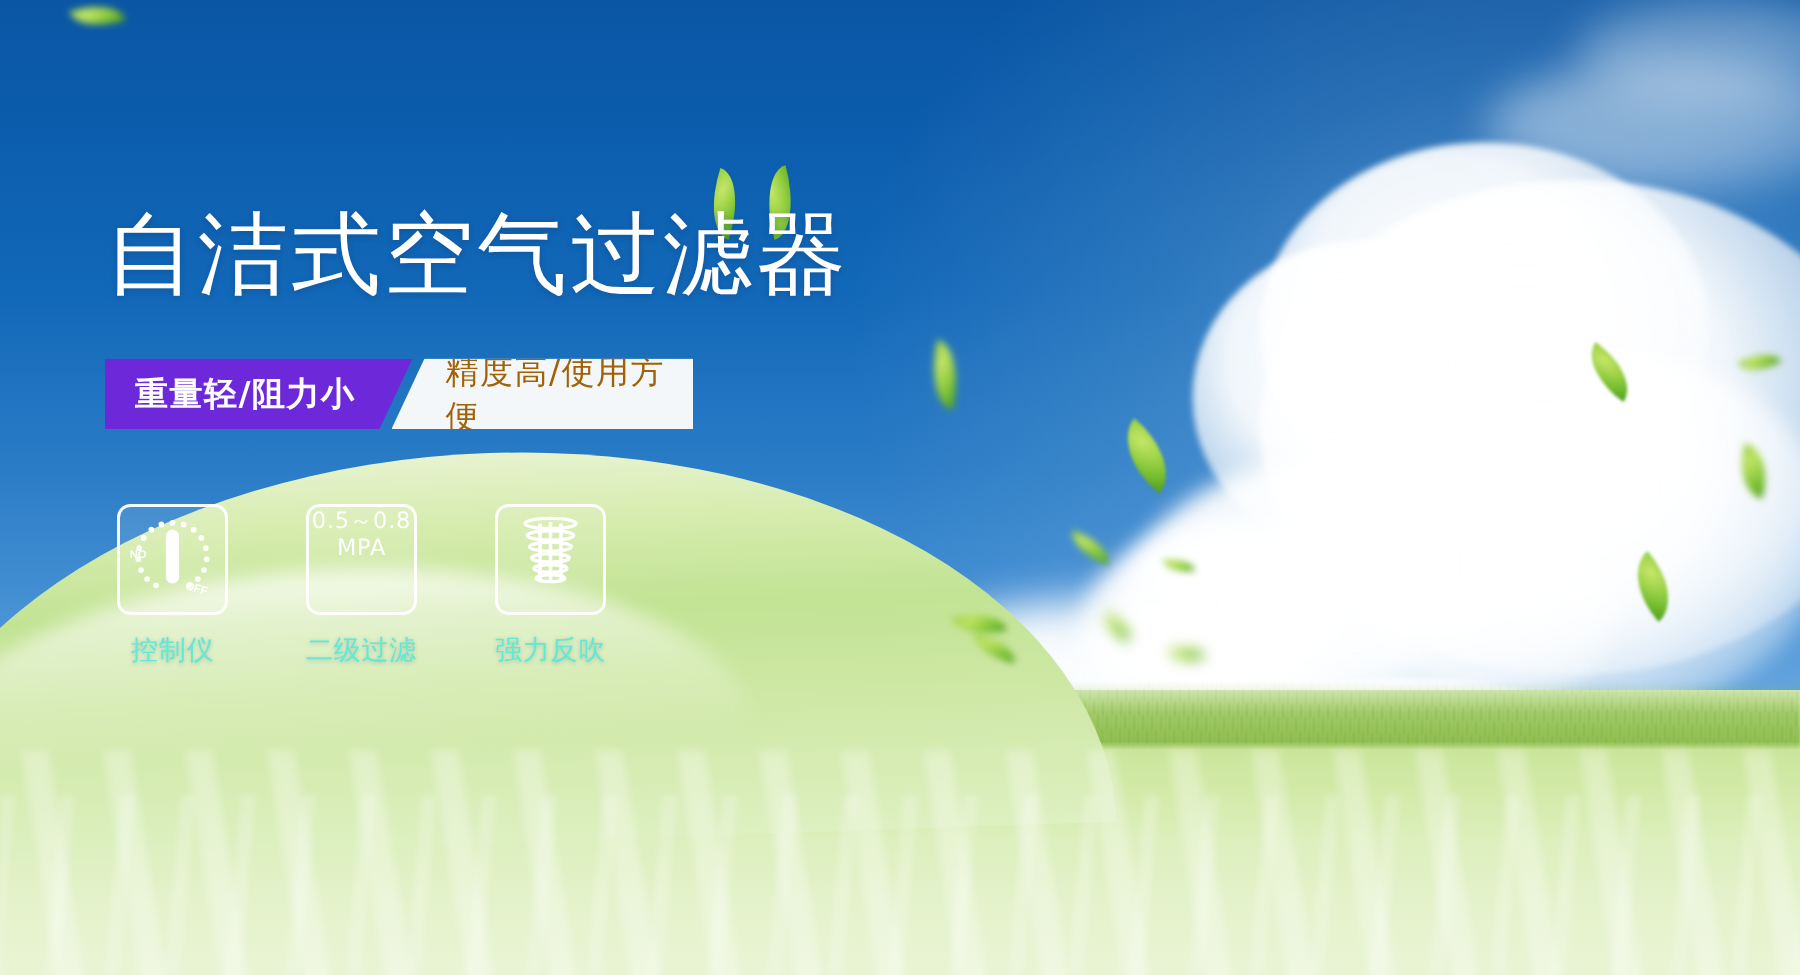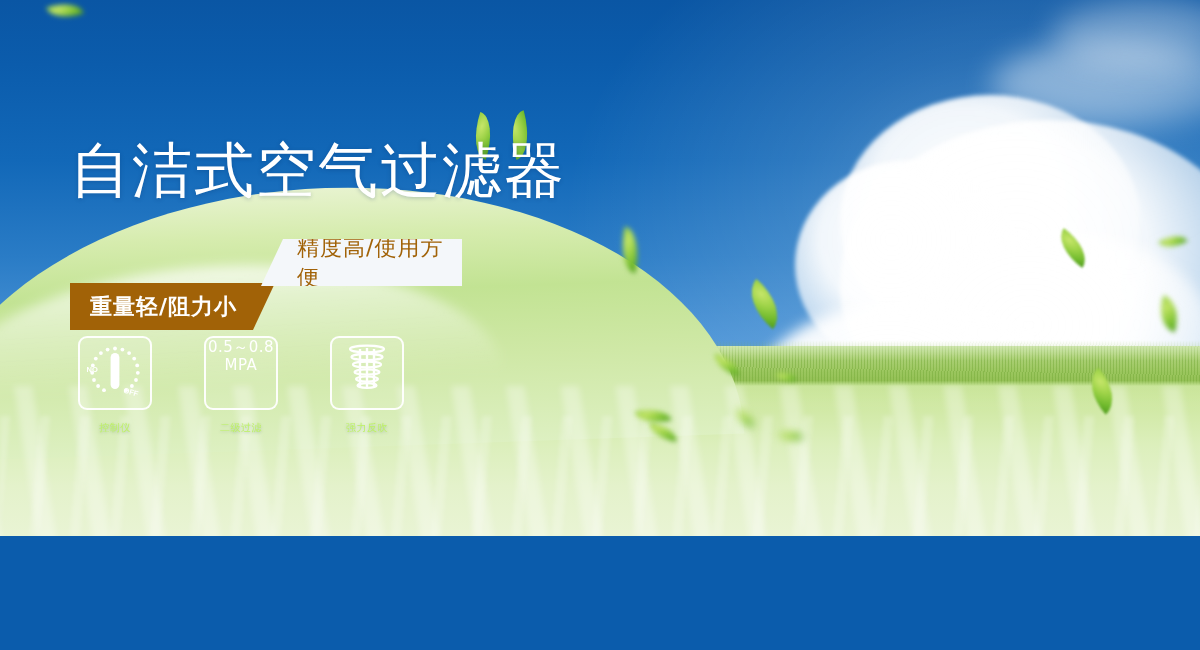--- a/index.html
+++ b/index.html
@@ -8,21 +8,21 @@
     width: 1200px;
     height: 650px;
     overflow: hidden;
     font-family: "Liberation Sans", "DejaVu Sans", sans-serif;
     background: #0b5cac;
   }
 
   #banner {
     position: relative;
     width: 1200px;
-    height: 536px;
+    height: 650px;
     overflow: hidden;
   }
 
   
   .sky {
     position: absolute;
     inset: 0;
     background: linear-gradient(to bottom,
         #0a56a4 0%,
         #0b5cac 12%,
@@ -213,24 +213,24 @@
     position: absolute;
     left: 70px;
     top: 239px;
     width: 392px;
     height: 47px;
   }
   .subbar-left {
     position: absolute;
     left: 0; top: 0;
     width: 205px; height: 47px;
-    background: #a16207;
+    background: #6d28d9;
     -webkit-clip-path: polygon(0 0, 100% 0, calc(100% - 22px) 100%, 0 100%);
             clip-path: polygon(0 0, 100% 0, calc(100% - 22px) 100%, 0 100%);
-    display: flex; align-items: center; margin-top: 44px;
+    display: flex; align-items: center;
   }
   .subbar-right {
     position: absolute;
     left: 191px; top: 0;
     width: 201px; height: 47px;
     background: #f4f7fa;
     -webkit-clip-path: polygon(22px 0, 100% 0, 100% 100%, 0 100%);
             clip-path: polygon(22px 0, 100% 0, 100% 100%, 0 100%);
     display: flex; align-items: center;
   }
@@ -274,22 +274,22 @@
   .feature-text {
     color: #ffffff;
     font-size: 15px;
     line-height: 18px;
     letter-spacing: .5px;
     font-family: "DejaVu Sans", "Liberation Sans", sans-serif;
     text-align: center;
   }
   .feature-label {
     margin-top: 11px;
-    color: #bef264;
-    font-size: 10px;
+    color: #5eead4;
+    font-size: 18px;
     letter-spacing: .5px;
     white-space: nowrap;
     font-family: "DejaVu Sans", "Liberation Sans", sans-serif;
     text-shadow: 0 1px 3px rgba(0,50,100,0.25);
   }
   .feature-box svg { display: block; }
 </style>
 </head>
 <body>
 

